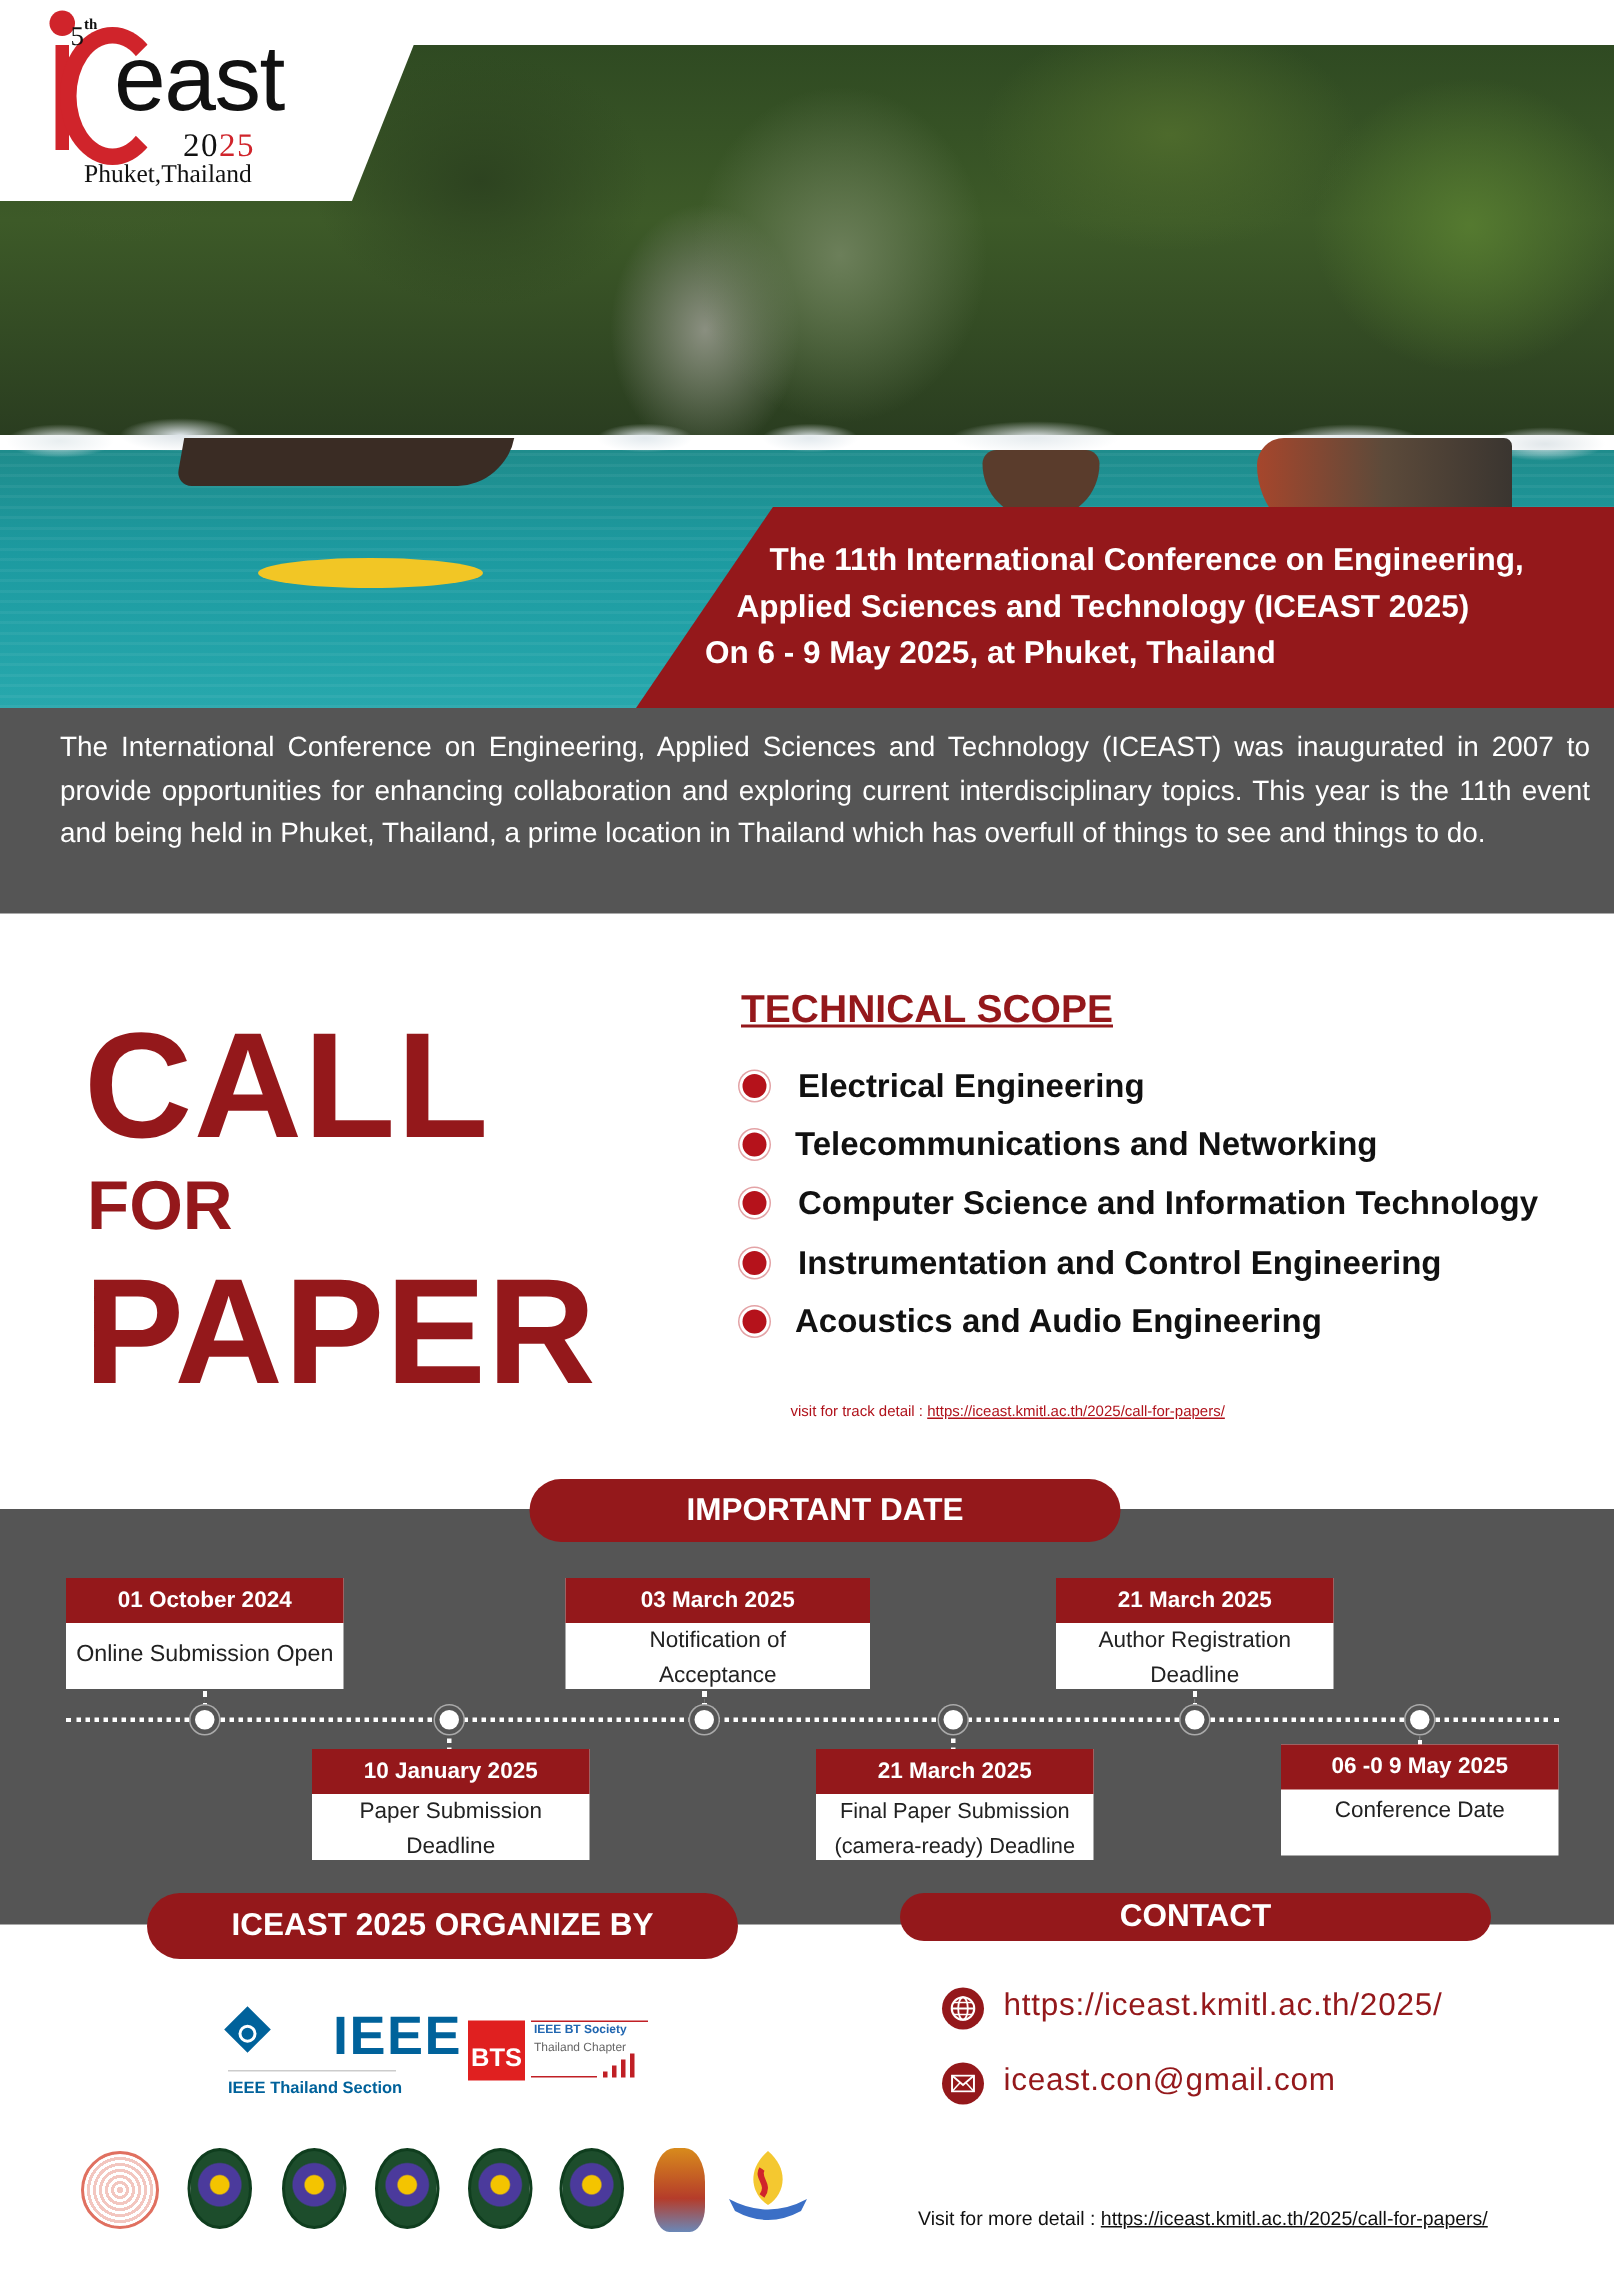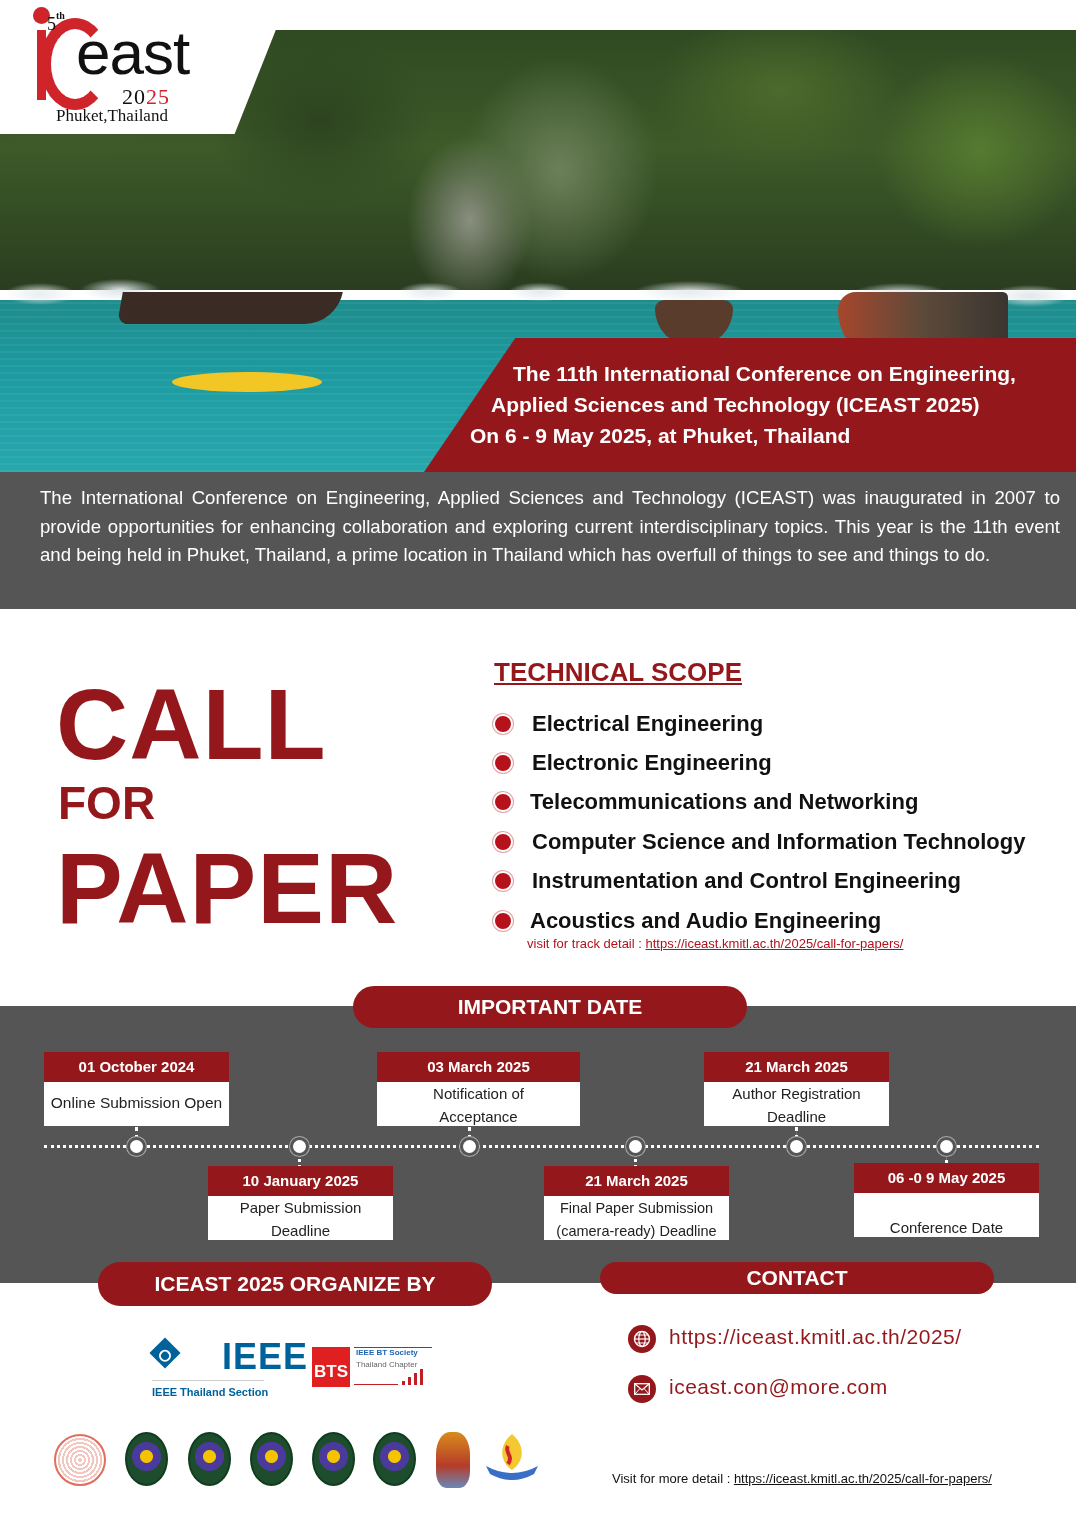--- a/index.html
+++ b/index.html
@@ -118,21 +118,21 @@
     position: absolute; left: 494px; top: 657px; font-size: 26px; font-weight: bold; color: #94181b; white-space: nowrap; text-decoration: underline;
   }
   .scope-list { position: absolute; left: 490px; top: 704px; width: 586px; list-style: none; }
   .scope-item { position: relative; height: 39.4px; display: flex; align-items: center; }
   .scope-bullet {
     width: 16px; height: 16px; border-radius: 50%; background: #b5121b; margin-left: 5px;
     box-shadow: 0 0 0 2px #fff, 0 0 0 3px #e3a2a5;
   }
   .scope-label { margin-left: 21px; font-size: 22px; font-weight: bold; color: #111; white-space: nowrap; }
   .track-note {
-    position: absolute; left: 527px; top: 936px; font-size: 13px; color: #b0121b; white-space: nowrap;
+    position: absolute; left: 527px; top: 936px; font-size: 10px; color: #b0121b; white-space: nowrap;
   }
   .track-note a { color: #b0121b; text-decoration: underline; }
 
   
   .dates-bg { position: absolute; left: 0; top: 1006px; width: 1076px; height: 277px; background: #555555; }
   .pill {
     position: absolute; background: #94181b; color: #fff; font-weight: bold; border-radius: 22px;
     display: flex; align-items: center; justify-content: center; font-size: 21px; white-space: nowrap;
   }
   .timeline-line {
@@ -237,24 +237,20 @@
 </div>
 
 <div class="scope-title">TECHNICAL SCOPE</div>
 <ul class="scope-list">
   <li class="scope-item">
     <span class="scope-bullet"></span>
     <span class="scope-label">Electrical Engineering</span>
   </li>
   <li class="scope-item">
     <span class="scope-bullet"></span>
-    <span class="scope-label">Electronic Engineering</span>
-  </li>
-  <li class="scope-item">
-    <span class="scope-bullet"></span>
     <span class="scope-label" style="margin-left:19px">Telecommunications and Networking</span>
   </li>
   <li class="scope-item">
     <span class="scope-bullet"></span>
     <span class="scope-label">Computer Science and Information Technology</span>
   </li>
   <li class="scope-item">
     <span class="scope-bullet"></span>
     <span class="scope-label">Instrumentation and Control Engineering</span>
   </li>
@@ -306,21 +302,21 @@
   <div class="card-desc">Paper Submission</div>
   <div class="card-desc">Deadline</div>
 </div>
 <div class="card" style="left:544px; top:1166px; width:185px; height:74px;">
   <div class="card-date">21 March 2025</div>
   <div class="card-desc" style="font-size:14.5px;">Final Paper Submission</div>
   <div class="card-desc" style="font-size:14.5px;">(camera-ready) Deadline</div>
 </div>
 <div class="card" style="left:854px; top:1163px; width:185px; height:74px;">
   <div class="card-date">06 -0 9 May 2025</div>
-  <div class="card-desc" style="padding-top:24px;">Conference Date</div>
+  <div class="card-desc" style="padding-top:3px;">Conference Date</div>
 </div>
 
 <div class="pill" style="left:98px; top:1262px; width:394px; height:44px;">ICEAST 2025 ORGANIZE BY</div>
 <div class="pill" style="left:600px; top:1262px; width:394px; height:32px;">CONTACT</div>
 
 <div class="ieee-logo">
   <div class="ieee-diamond"></div>
   <div class="ieee-word">IEEE</div>
   <div class="ieee-rule"></div>
   <div class="ieee-section">IEEE Thailand Section</div>
@@ -354,21 +350,21 @@
 </div>
 <div class="contact-row" style="left:628px; top:1375px;">
   <span class="contact-icon">
     <svg width="16" height="12" viewBox="0 0 16 12">
         <rect x="0.7" y="0.7" width="14.6" height="10.6" fill="none" stroke="#fff" stroke-width="1.3"></rect>
         <polyline points="0.7,0.7 8,7 15.3,0.7" fill="none" stroke="#fff" stroke-width="1.3"></polyline>
         <line x1="0.7" y1="11.3" x2="6" y2="5.5" stroke="#fff" stroke-width="1"></line>
         <line x1="15.3" y1="11.3" x2="10" y2="5.5" stroke="#fff" stroke-width="1"></line>
       </svg>
   </span>
-  <a class="contact-text">iceast.con@more.com</a>
+  <a class="contact-text">iceast.con@gmail.com</a>
 </div>
 
 <div class="seals">
   <div class="seal seal-red" style="left:2px; top:2px;"></div>
   <div class="seal seal-uni" style="left:73px;"></div>
   <div class="seal seal-uni" style="left:136px;"></div>
   <div class="seal seal-uni" style="left:198px;"></div>
   <div class="seal seal-uni" style="left:260px;"></div>
   <div class="seal seal-uni" style="left:321px;"></div>
   <div class="seal seal-royal" style="left:384px;"></div>

